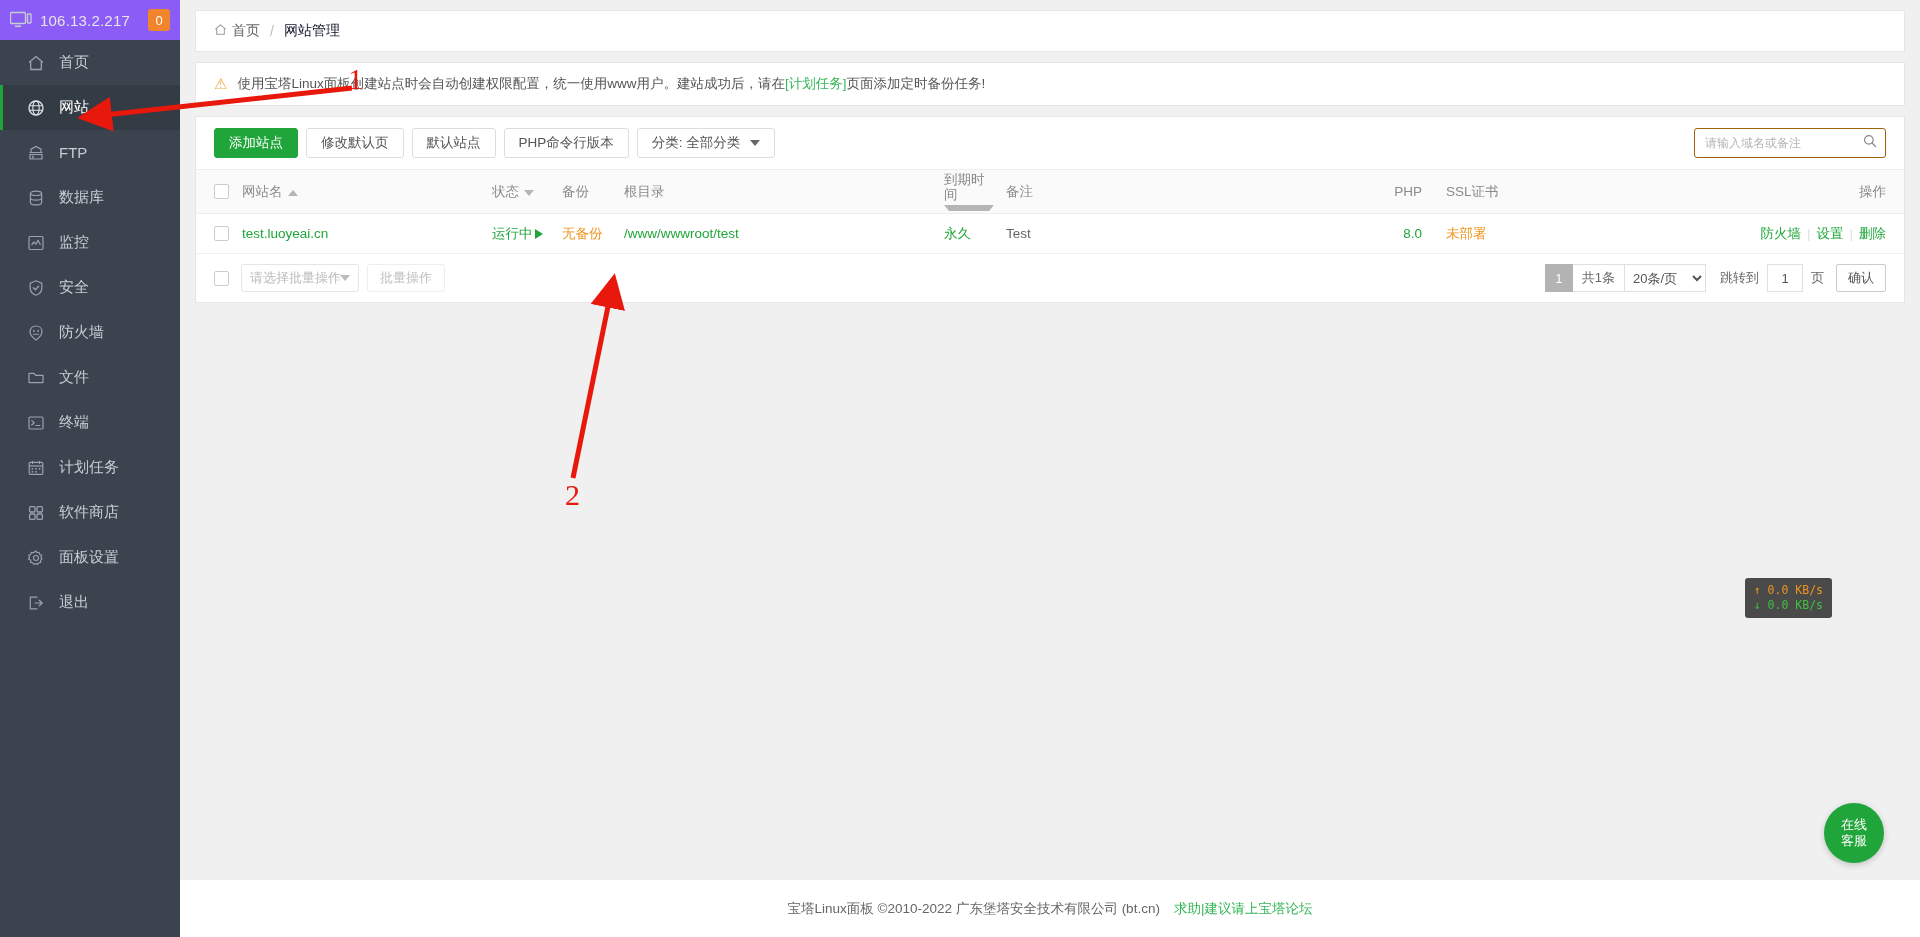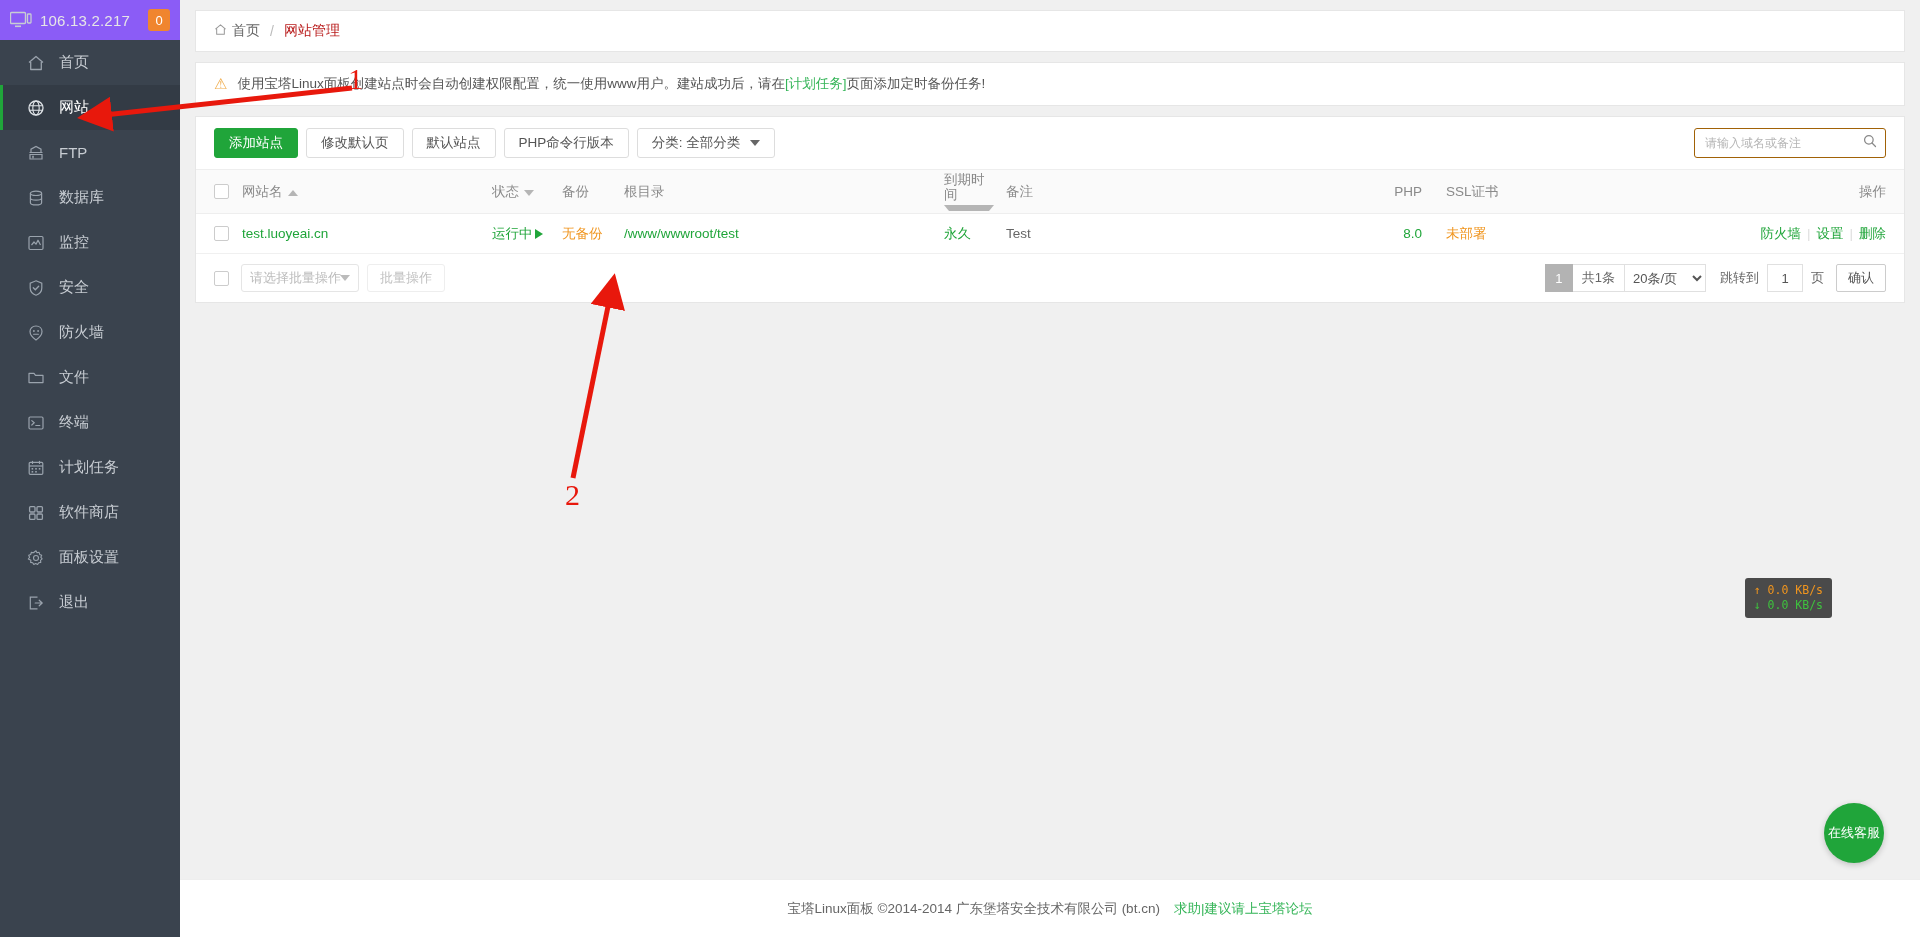--- a/index.html
+++ b/index.html
@@ -81,21 +81,21 @@
   }
   #breadcrumb {
     margin-top: 10px;
     height: 42px;
     display: flex; align-items: center;
     padding: 0 18px;
     font-size: 14px; color: #666;
   }
   #breadcrumb .home-ico { margin-right: 5px; color: #999; }
   #breadcrumb .sep { margin: 0 10px; color: #bbb; }
-  #breadcrumb .cur { color: #b91c1c; text-align: center; }
+  #breadcrumb .cur { color: #0f172a; text-align: center; }
 
   #notice {
     margin-top: 10px;
     height: 44px;
     display: flex; align-items: center;
     padding: 0 18px;
     font-size: 13.5px; color: #555;
   }
   #notice .warn-ico {
     color: #f0ad4e; font-size: 15px; margin-right: 10px;
@@ -310,21 +310,21 @@
     white-space: nowrap;
   }
   #netspeed .up { color: #f0951e; }
   #netspeed .down { color: #3ec13e; }
 
   #kefu {
     position: absolute; right: 36px; bottom: 74px;
     width: 60px; height: 60px; border-radius: 50%;
     background: #20a53a;
     color: #fff; font-size: 13px;
-    display: flex; flex-direction: row;
+    display: flex; flex-direction: column;
     align-items: center; justify-content: center;
     line-height: 16px;
     cursor: pointer;
     box-shadow: 0 2px 6px rgba(0,0,0,.2);
   }
 
   
   #anno { position: absolute; left: 0; top: 0; width: 1920px; height: 937px; pointer-events: none; }
   .anno-num {
     position: absolute;
@@ -579,21 +579,21 @@
         <span class="jump-label">跳转到</span>
         <input class="jump-input" type="text" value="1" style="">
         <span class="jump-unit">页</span>
         <button class="confirm-btn">确认</button>
       </div>
     </div>
   </div>
 </div>
 
 <div id="page-footer">
-  <span>宝塔Linux面板 ©2014-2014 广东堡塔安全技术有限公司 (bt.cn)</span>
+  <span>宝塔Linux面板 ©2010-2022 广东堡塔安全技术有限公司 (bt.cn)</span>
   <a>求助|建议请上宝塔论坛</a>
 </div>
 
 <div id="netspeed">
   <div><span class="up">↑</span> <span class="up">0.0 KB/s</span></div>
   <div><span class="down">↓</span> <span class="down">0.0 KB/s</span></div>
 </div>
 
 <div id="kefu">
   <span>在线</span>

